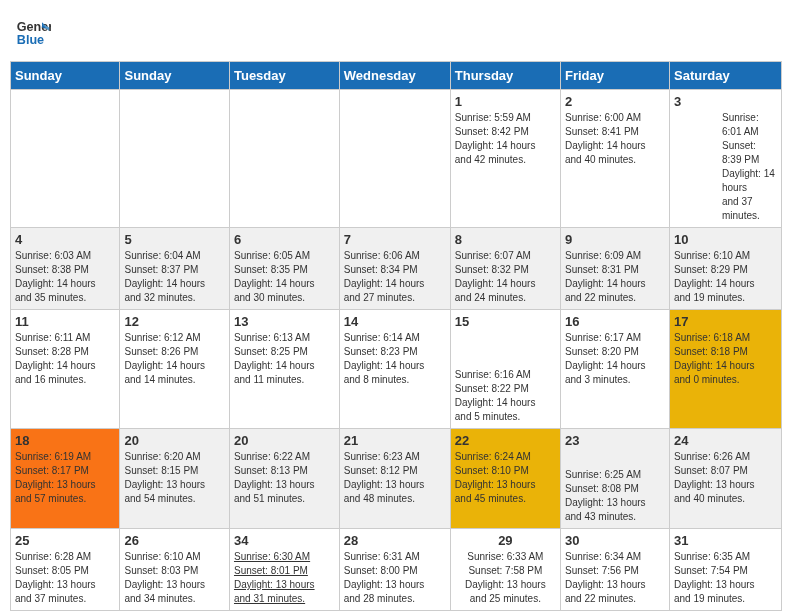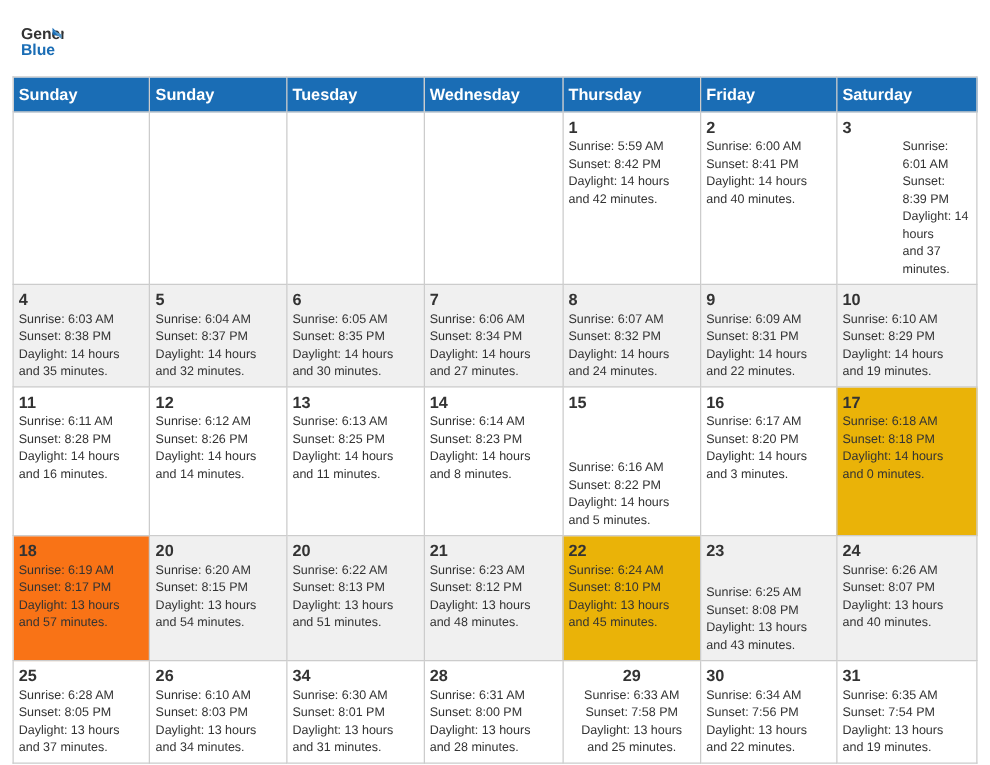--- a/index.html
+++ b/index.html
@@ -306,21 +306,21 @@
         </td>
         <td style="background-color: rgb(255, 255, 255);">
           <span class="day-number">26</span>
           <div class="day-info" style="white-space: pre-line;">Sunrise: 6:10 AM
 Sunset: 8:03 PM
 Daylight: 13 hours
 and 34 minutes.</div>
         </td>
         <td style="background-color: rgb(255, 255, 255);">
           <span class="day-number">34</span>
-          <div class="day-info" style="white-space: pre-line;">Sunrise: 6:30 AM
+          <div class="day-info" style="white-space: pre-line; text-decoration: underline;">Sunrise: 6:30 AM
 Sunset: 8:01 PM
 Daylight: 13 hours
 and 31 minutes.</div>
         </td>
         <td style="background-color: rgb(255, 255, 255);">
           <span class="day-number">28</span>
           <div class="day-info" style="white-space: pre-line;">Sunrise: 6:31 AM
 Sunset: 8:00 PM
 Daylight: 13 hours
 and 28 minutes.</div>

